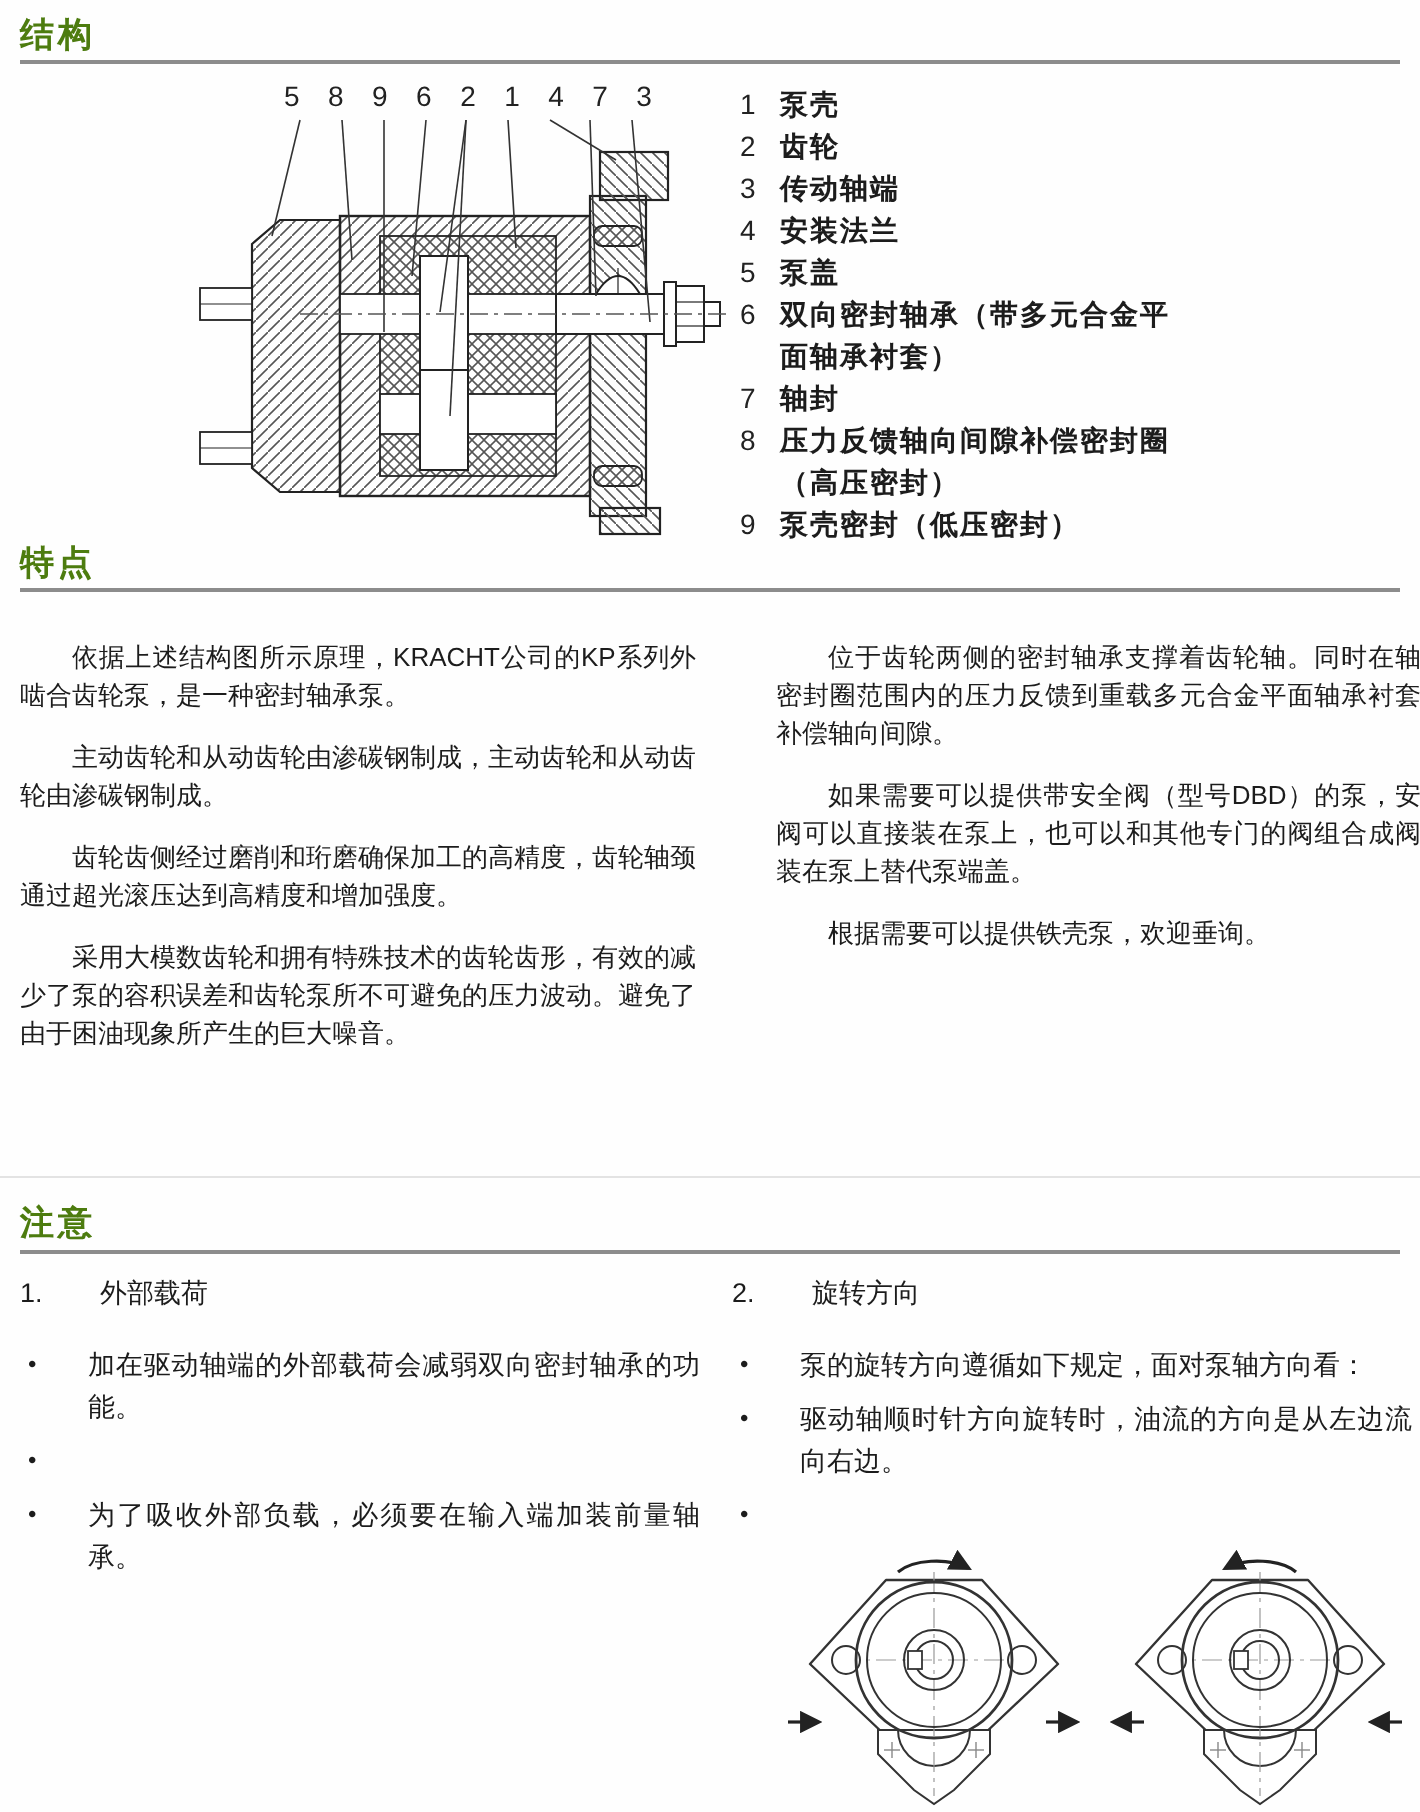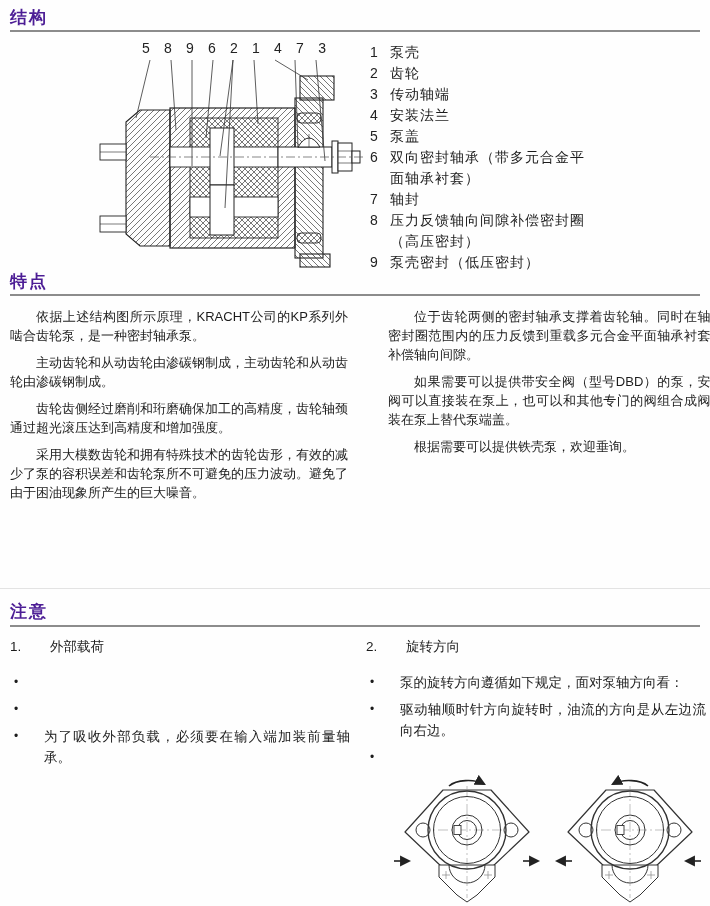--- a/index.html
+++ b/index.html
@@ -2,42 +2,42 @@
 <html><head>
 <meta charset="utf-8">
 <style>
   html,body{margin:0;padding:0;background:#ffffff;}
   #canvas{
     position:relative;width:710px;height:906px;background:#fefefe;
     font-family:"Liberation Sans","DejaVu Sans",sans-serif;color:#1c1c1c;overflow:hidden;
   }
   .heading{
     position:absolute;left:10px;margin:0;font-size:17px;font-weight:bold;
-    letter-spacing:2px;color:#4c1d95;
+    letter-spacing:2px;color:#4d7c0f;
   }
   .rule{position:absolute;left:10px;width:690px;height:2px;background:#8c8c8c;}
   .divider{position:absolute;left:0;width:710px;height:1px;background:#e3e3e3;}
 
   
   .callouts{
     position:absolute;left:142px;top:40px;width:184px;display:flex;
     justify-content:space-between;font-size:14px;color:#222;
   }
 
   .main-diagram{position:absolute;left:92px;top:58px;}
 
   
   .parts{position:absolute;left:370px;top:42px;width:330px;margin:0;padding:0;list-style:none;}
   .part{display:flex;font-size:14px;line-height:21px;}
   .part .num{width:20px;flex:none;color:#222;}
-  .part .label{width:202px;letter-spacing:1px;}
+  .part .label{width:202px;letter-spacing:1px;font-weight:bold;}
 
   
   .textcol{position:absolute;font-size:13px;line-height:19px;text-align:justify;}
-  .textcol p{margin:0 0 8px 0;text-indent:2em;}
+  .textcol p{margin:12px 0 8px 0;text-indent:2em;}
   #features-left{left:10px;top:307px;width:338px;}
   #features-right{left:388px;top:307px;width:336px;}
 
   
   .notecol{position:absolute;font-size:13.5px;line-height:21px;}
   #notes-left{left:10px;top:636px;width:340px;}
   #notes-right{left:366px;top:636px;width:340px;}
   .note-h{display:flex;margin-bottom:15px;}
   .note-h .n{width:40px;flex:none;}
   .bullet{display:flex;margin-bottom:6px;}
@@ -188,20 +188,21 @@
   <h2 class="heading" style="top:600px">注意</h2>
   <div class="rule" style="top:625px"></div>
 
   <div class="notecol" id="notes-left">
     <div class="note-h">
       <span class="n">1.</span>
       <span>外部载荷</span>
     </div>
     <div class="bullet">
       <span class="dot">•</span>
+      <span class="btxt">加在驱动轴端的外部载荷会减弱双向密封轴承的功能。</span>
     </div>
     <div class="bullet">
       <span class="dot">•</span>
     </div>
     <div class="bullet">
       <span class="dot">•</span>
       <span class="btxt">为了吸收外部负载，必须要在输入端加装前量轴承。</span>
     </div>
   </div>
 

